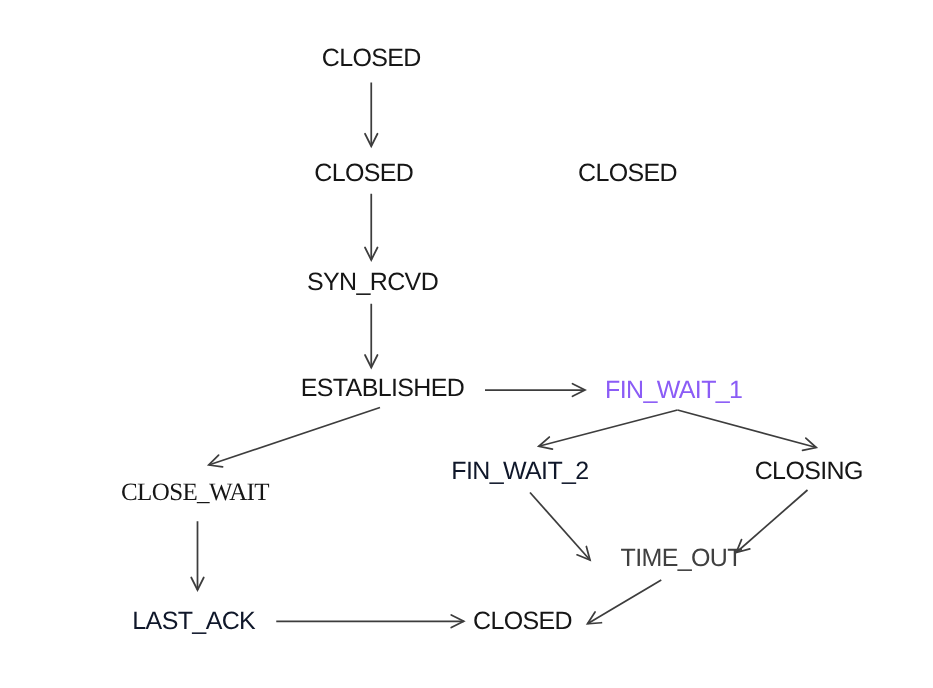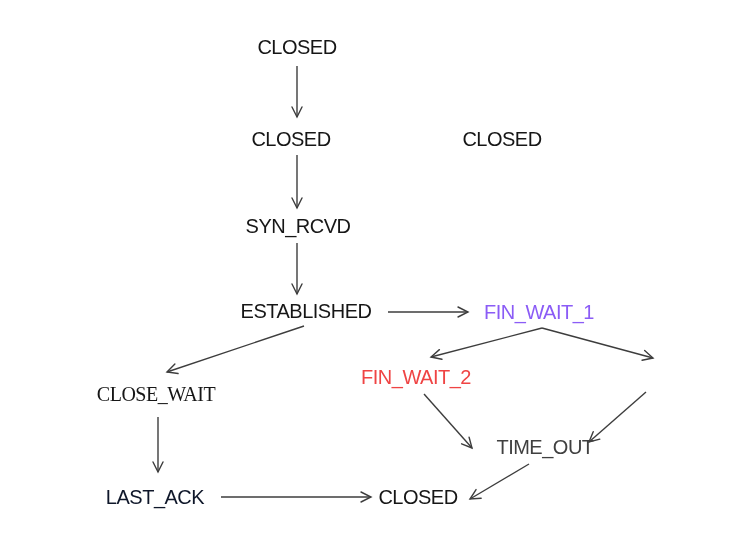--- a/index.html
+++ b/index.html
@@ -68,19 +68,20 @@
         <line x1="529" y1="464" x2="470" y2="499" stroke="#3d3d3d" stroke-width="1.4" marker-end="url(#arrowhead)"></line>
       </g>
   </svg>
   <div id="node-layer" class="node-layer">
       <div class="node" style="left: 297px; top: 47px; color: rgb(22, 22, 22);">CLOSED</div>
       <div class="node" style="left: 291px; top: 139px; color: rgb(22, 22, 22);">CLOSED</div>
       <div class="node" style="left: 502px; top: 139px; color: rgb(22, 22, 22);">CLOSED</div>
       <div class="node" style="left: 306px; top: 311px; color: rgb(22, 22, 22);">ESTABLISHED</div>
       <div class="node" style="left: 298px; top: 226px; color: rgb(22, 22, 22);">SYN_RCVD</div>
       <div class="node" style="left: 539px; top: 312px; color: #8b5cf6;">FIN_WAIT_1</div>
-      <div class="node" style="left: 416px; top: 377px; color: #ef4444;">FIN_WAIT_2</div>
+      <div class="node" style="left: 416px; top: 377px; color: #0f172a;">FIN_WAIT_2</div>
+      <div class="node" style="left: 647px; top: 377px; color: rgb(22, 22, 22);">CLOSING</div>
       <div class="node" style="left: 156px; top: 394px; color: rgb(22, 22, 22); font-family: Liberation Serif, serif;">CLOSE_WAIT</div>
       <div class="node" style="left: 545px; top: 447px; color: #404040;">TIME_OUT</div>
       <div class="node" style="left: 155px; top: 497px; color: #0f172a;">LAST_ACK</div>
       <div class="node" style="left: 418px; top: 497px; color: rgb(22, 22, 22);">CLOSED</div>
     </div>
 </div>
 
 </body></html>

